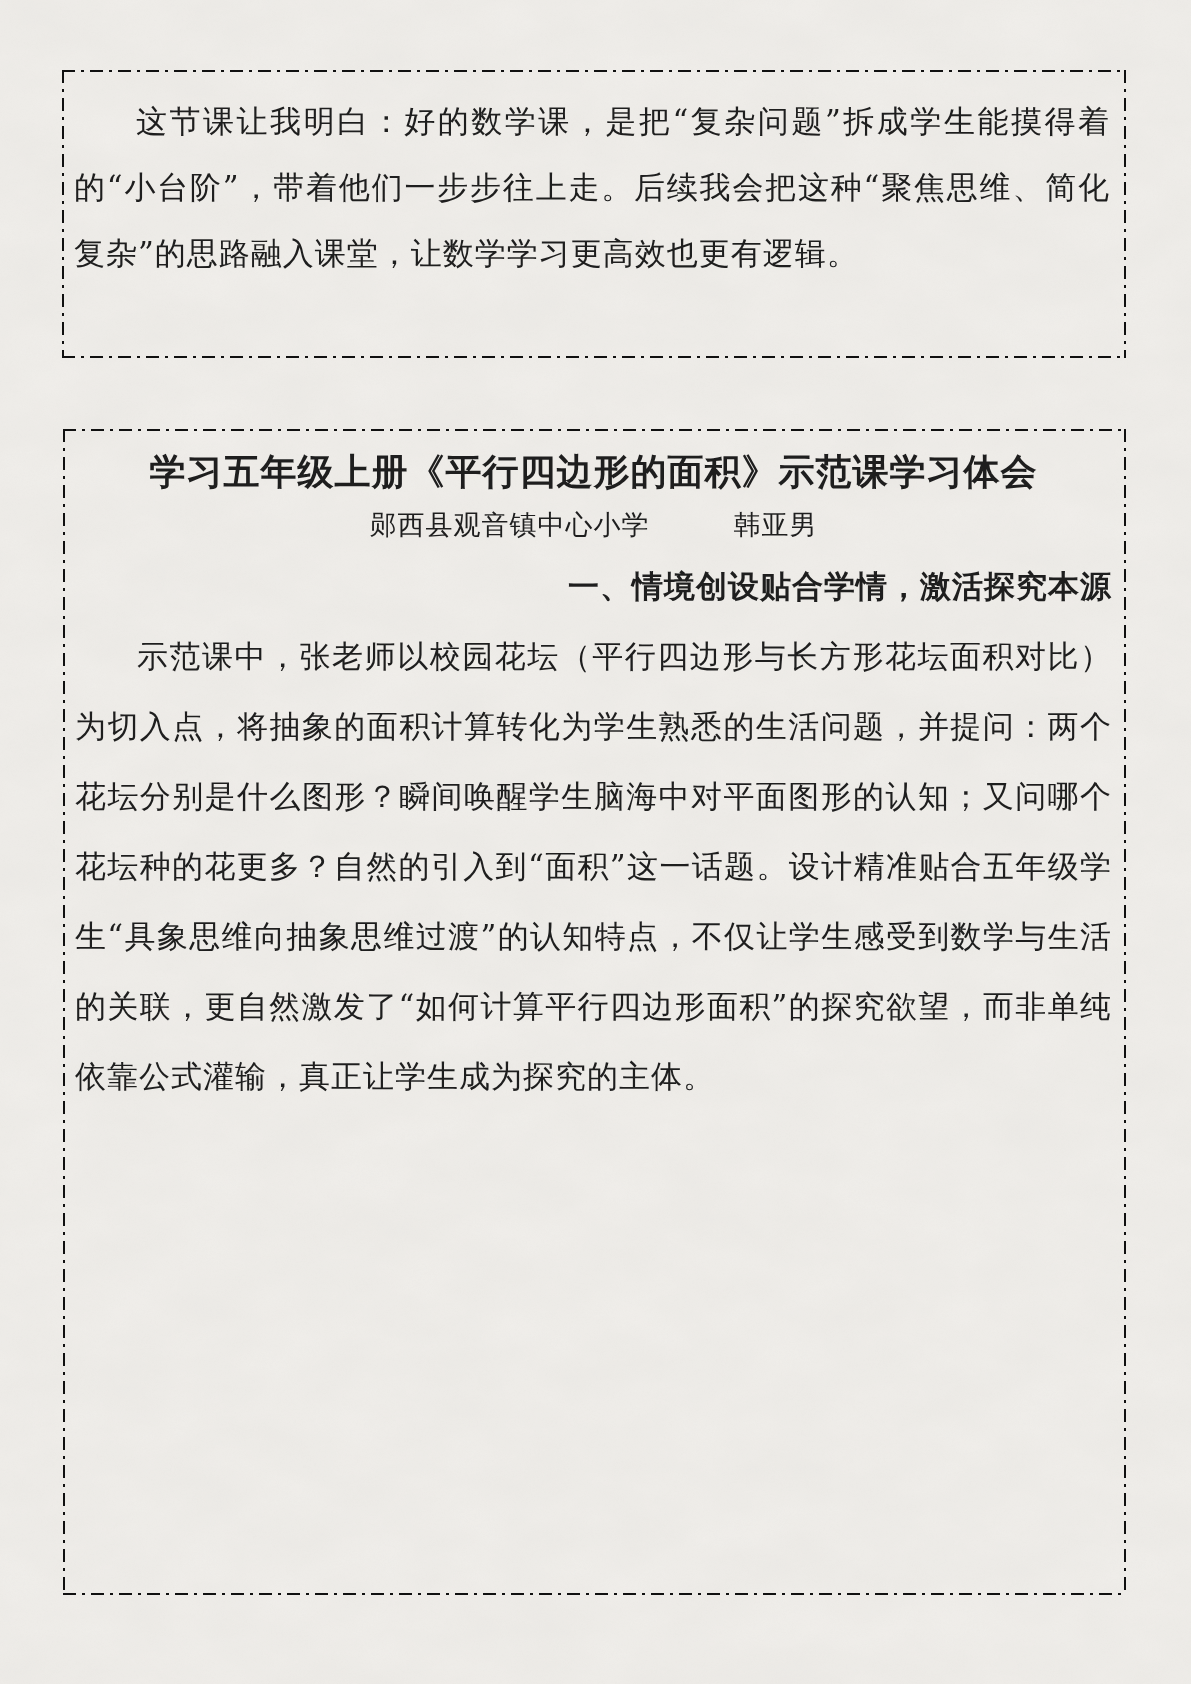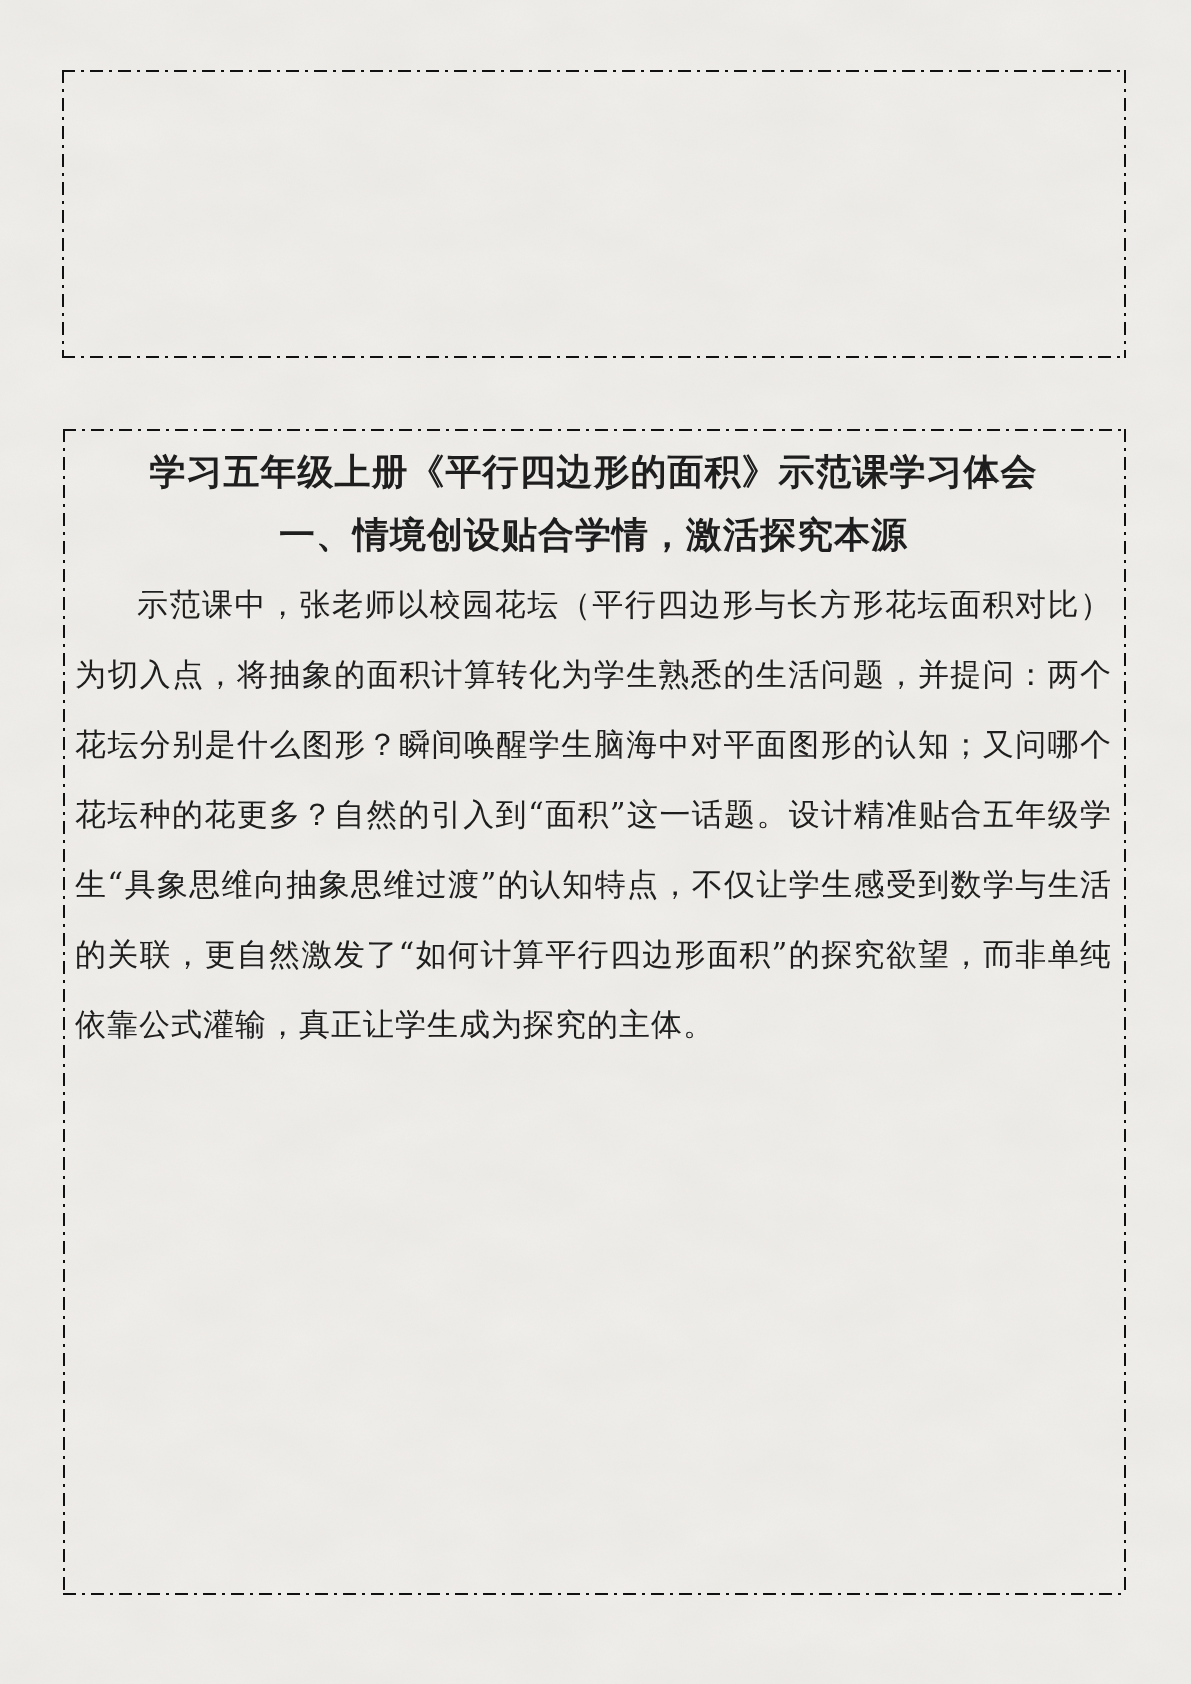--- a/index.html
+++ b/index.html
@@ -73,24 +73,24 @@
     margin-top: 4px;
   }
   .byline {
     font-size: 27px;
     line-height: 52px;
     font-weight: normal;
     text-align: center;
     letter-spacing: 1px;
   }
   .heading {
-    font-size: 36px;
+    font-size: 31px;
     line-height: 70px;
     font-weight: bold;
-    text-align: center;
+    text-align: right;
     letter-spacing: 1px;
   }
 </style>
 </head>
 <body>
 
 <div style="position:relative;width:1191px;height:1684px;">
 
   <svg class="texture" xmlns="http://www.w3.org/2000/svg" width="1191" height="1684">
     <filter id="fiber">
@@ -104,30 +104,32 @@
     <rect width="1191" height="1684" fill="#f0eeea"></rect>
     <rect width="1191" height="1684" filter="url(#fiber)" opacity="0.30"></rect>
     <rect width="1191" height="1684" filter="url(#grain)" opacity="0.18"></rect>
   </svg>
 
   <section class="box box-note">
     <div class="edge h top"></div>
     <div class="edge h bottom"></div>
     <div class="edge v left"></div>
     <div class="edge v right"></div>
+    <p class="para indent-2">这节课让我明白：好的数学课，是把“复杂问题”拆成学生能摸得着的“小台阶”，带着他们一步步往上走。后续我会把这种“聚焦思维、简化复杂”的思路融入课堂，让数学学习更高效也更有逻辑。</p>
   </section>
 
   <section class="box box-report">
     <div class="edge h top"></div>
     <div class="edge h bottom"></div>
     <div class="edge v left"></div>
     <div class="edge v right"></div>
 
     <h1 class="title">学习五年级上册《平行四边形的面积》示范课学习体会</h1>
 
+    <p class="byline">郧西县观音镇中心小学　　　韩亚男</p>
 
 
 
     <h2 class="heading">一、情境创设贴合学情，激活探究本源</h2>
 
     <p class="para indent-2">示范课中，张老师以校园花坛（平行四边形与长方形花坛面积对比）为切入点，将抽象的面积计算转化为学生熟悉的生活问题，并提问：两个花坛分别是什么图形？瞬间唤醒学生脑海中对平面图形的认知；又问哪个花坛种的花更多？自然的引入到“面积”这一话题。设计精准贴合五年级学生“具象思维向抽象思维过渡”的认知特点，不仅让学生感受到数学与生活的关联，更自然激发了“如何计算平行四边形面积”的探究欲望，而非单纯依靠公式灌输，真正让学生成为探究的主体。</p>
 
   </section>
 
 </div>

